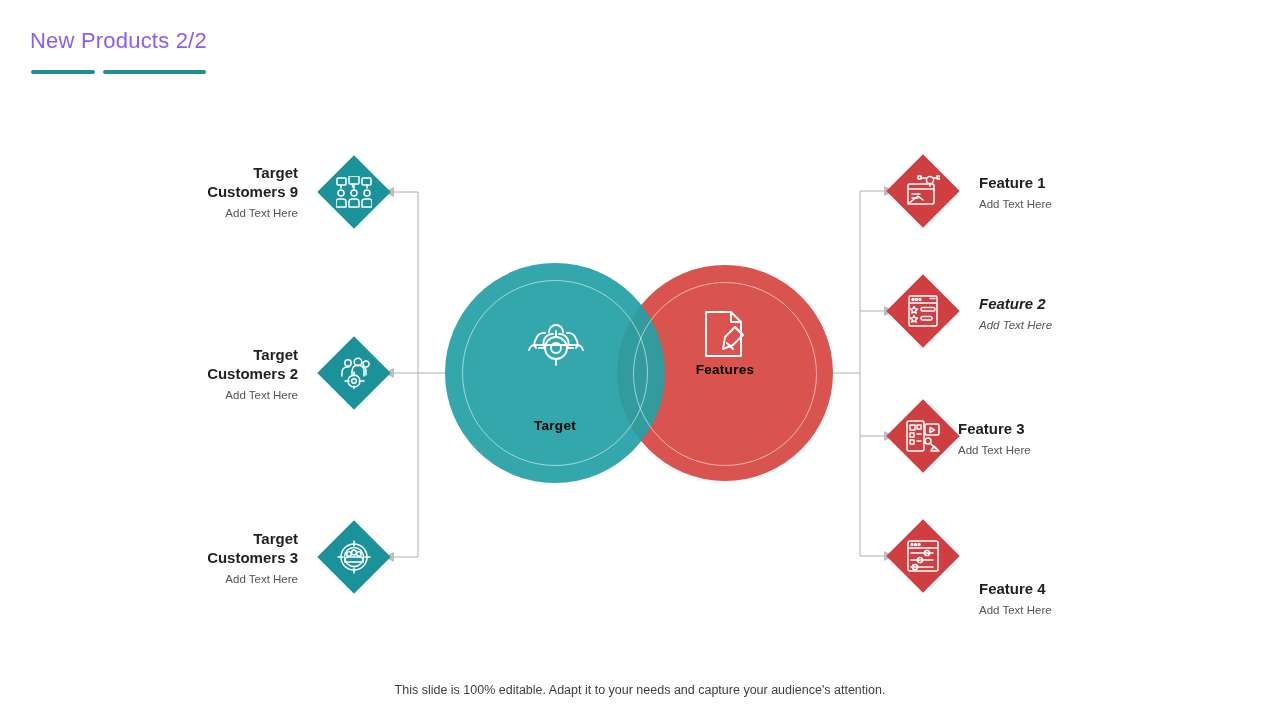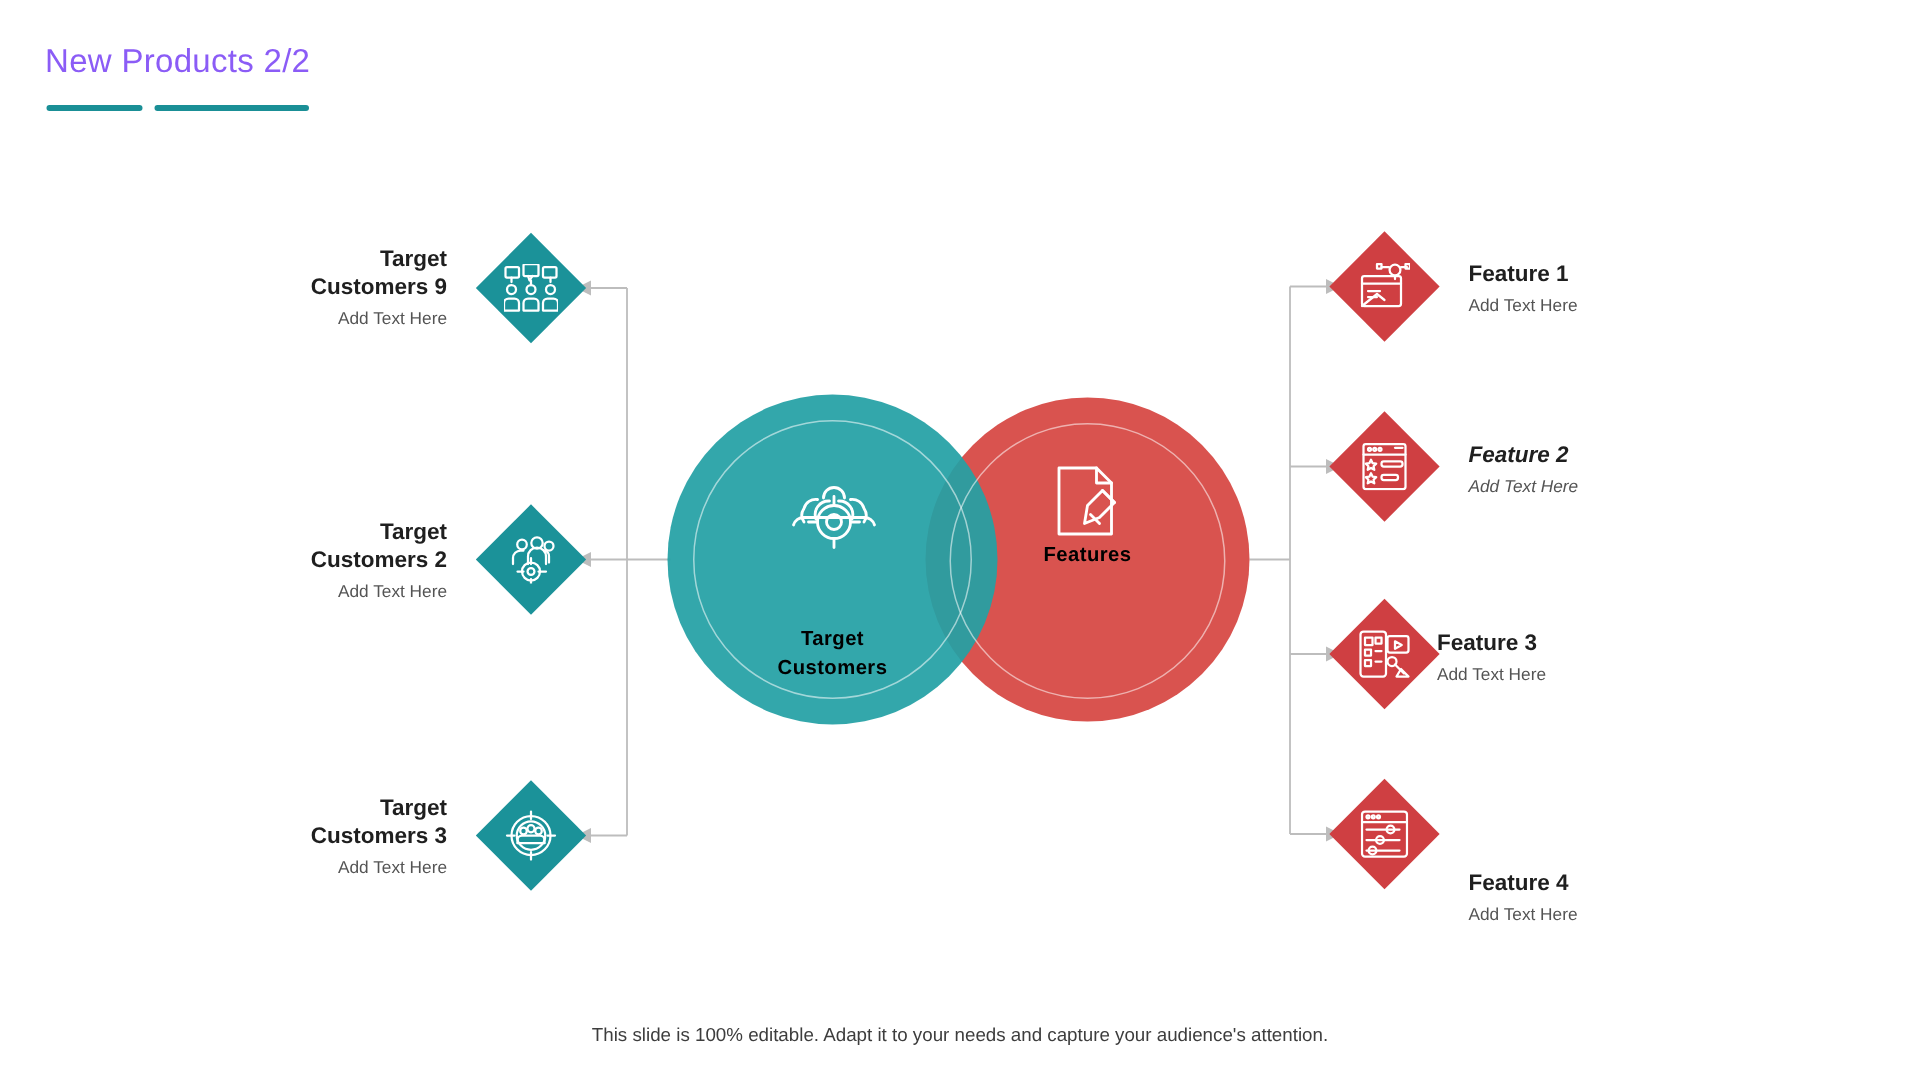--- a/index.html
+++ b/index.html
@@ -174,21 +174,20 @@
 </svg>
 
 <div id="venn">
   <div class="venn-circle" id="circle-features"></div>
   <div class="venn-circle" id="circle-target"></div>
   <div class="venn-ring" id="ring-features"></div>
   <div class="venn-ring" id="ring-target"></div>
 
   <div class="venn-inner" id="venn-label-target">
     <div>Target</div>
-    <div>Customers</div>
   </div>
   <div class="venn-inner" id="venn-label-features">Features</div>
 </div>
 
 <svg id="venn-icon-target" width="66" height="50" viewBox="0 0 66 50">
   <g fill="none" stroke="#ffffff" stroke-width="1.9" stroke-linecap="round" stroke-linejoin="round">
     <path d="M13,30 a8,8 0 0 1 0,-9 a8,8 0 0 1 9,-6"></path>
     <path d="M53,30 a8,8 0 0 0 0,-9 a8,8 0 0 0 -9,-6"></path>
     <path d="M21,28 a9,9 0 0 1 9,-12"></path>
     <path d="M45,28 a9,9 0 0 0 -9,-12"></path>

